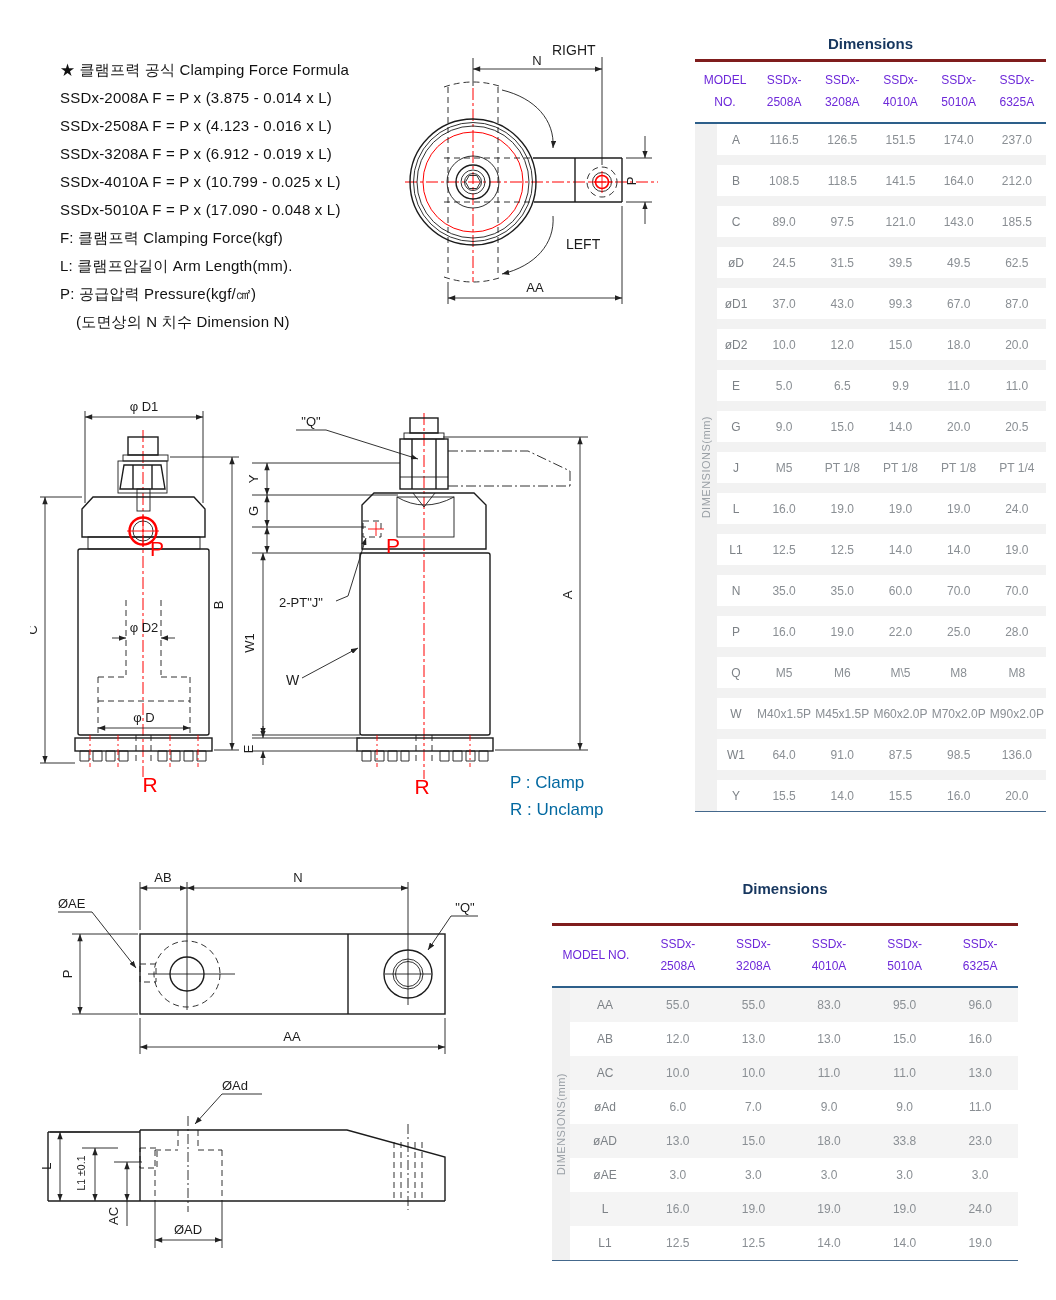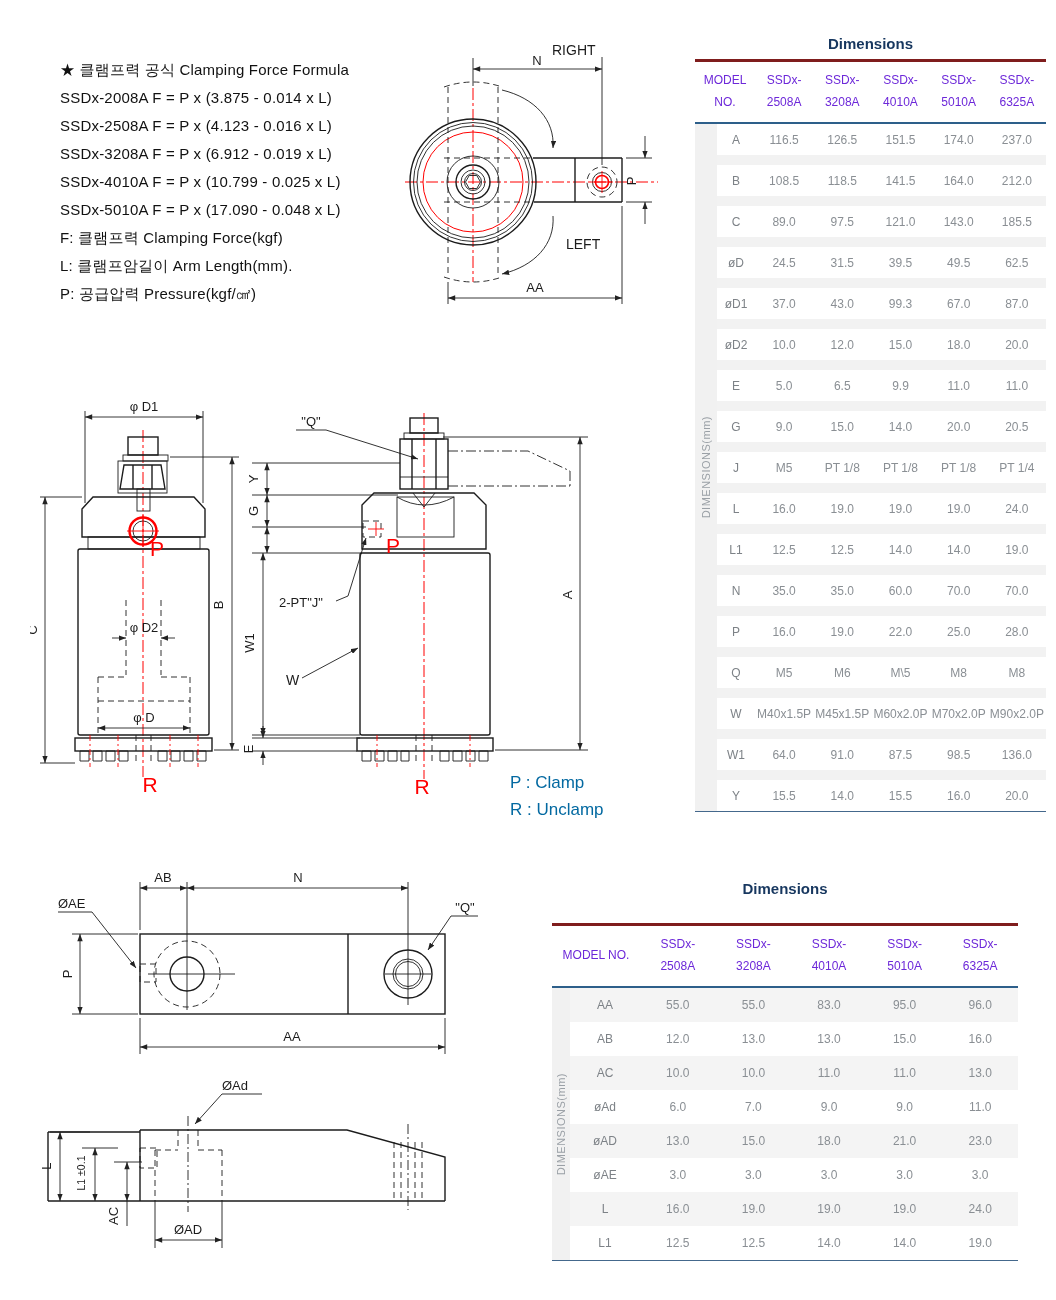--- a/index.html
+++ b/index.html
@@ -58,20 +58,21 @@
   <div class="abs formula" style="left:60px; top:56px;">
     <div>★ 클램프력 공식 Clamping Force Formula</div>
     <div>SSDx-2008A  F = P x (3.875 - 0.014 x L)</div>
     <div>SSDx-2508A  F = P x (4.123 - 0.016 x L)</div>
     <div>SSDx-3208A  F = P x (6.912 - 0.019 x L)</div>
     <div>SSDx-4010A  F = P x (10.799 - 0.025 x L)</div>
     <div>SSDx-5010A  F = P x (17.090 - 0.048 x L)</div>
     <div>F: 클램프력 Clamping Force(kgf)</div>
     <div>L: 클램프암길이 Arm Length(mm).</div>
     <div>P: 공급압력 Pressure(kgf/㎠)</div>
+    <div class="indent">(도면상의 N 치수  Dimension N)</div>
   </div>
 
   <svg class="abs" style="left:400px; top:30px;" width="290" height="290" viewBox="0 0 290 290">
     <defs>
       <marker id="tv-e" markerWidth="9" markerHeight="6" refX="8" refY="3" orient="auto">
           <path d="M0,0 L8,3 L0,6 z" fill="#222"></path>
         </marker>
       <marker id="tv-s" markerWidth="9" markerHeight="6" refX="0" refY="3" orient="auto">
           <path d="M8,0 L0,3 L8,6 z" fill="#222"></path>
         </marker>
@@ -554,21 +555,21 @@
             <td>7.0</td>
             <td>9.0</td>
             <td>9.0</td>
             <td>11.0</td>
           </tr>
           <tr>
             <td class="rlabel">øAD</td>
             <td>13.0</td>
             <td>15.0</td>
             <td>18.0</td>
-            <td>21.0</td>
+            <td>33.8</td>
             <td>23.0</td>
           </tr>
           <tr>
             <td class="rlabel">øAE</td>
             <td>3.0</td>
             <td>3.0</td>
             <td>3.0</td>
             <td>3.0</td>
             <td>3.0</td>
           </tr>

